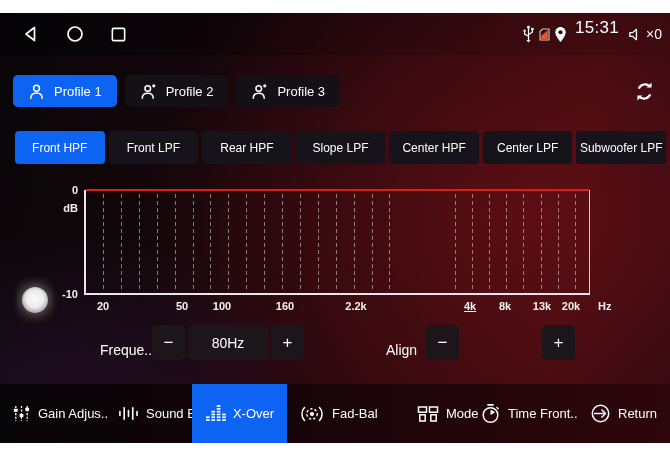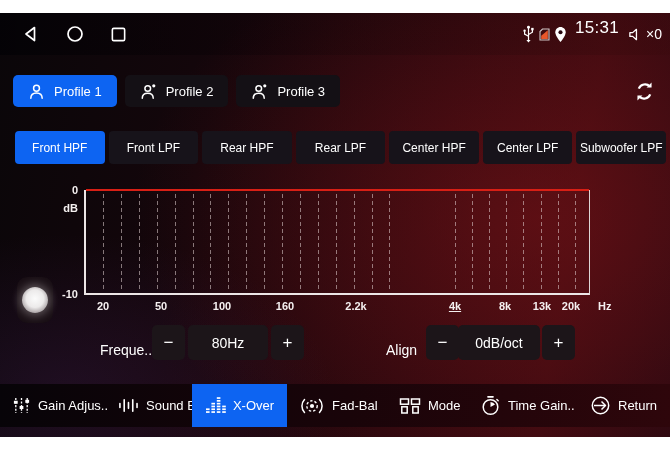--- a/index.html
+++ b/index.html
@@ -56,21 +56,21 @@
 
   
   .controls { position:absolute; left:0; top:312px; width:100%; height:36px; color:#fff; }
   .ctl-label { position:absolute; top:8px; line-height:35px; font-size:14px; }
   .ctl-btn { position:absolute; top:0; width:33px; height:35px; border:none; border-radius:5px; background:#1c1519;
     color:#fff; font-size:17px; display:flex; align-items:center; justify-content:center; font-family:inherit; }
   .ctl-value { position:absolute; top:0; height:35px; border-radius:5px; background:#1c1519;
     display:flex; align-items:center; justify-content:center; font-size:14px; }
 
   
-  .navbar { position:absolute; left:0; top:371px; width:100%; height:43px;
+  .navbar { position:absolute; left:0; top:371px; width:100%; height:59px;
     background:linear-gradient(90deg,#070408,#190409 52%,#2e060b); }
   .nav-item { position:absolute; top:0; height:100%; display:flex; align-items:center; gap:7px;
     color:#fff; font-size:13px; white-space:nowrap; }
   .nav-item.active { width:95px; justify-content:center; background:var(--accent); }
   .nicon { display:flex; align-items:center; }
 </style>
 </head>
 <body>
 
 <div class="page">
@@ -178,21 +178,21 @@
         <div class="filter-tab active">
           <span>Front HPF</span>
         </div>
         <div class="filter-tab">
           <span>Front LPF</span>
         </div>
         <div class="filter-tab">
           <span>Rear HPF</span>
         </div>
         <div class="filter-tab">
-          <span>Rear LPF</span>
+          <span>Slope LPF</span>
         </div>
         <div class="filter-tab">
           <span>Center HPF</span>
         </div>
         <div class="filter-tab">
           <span>Center LPF</span>
         </div>
         <div class="filter-tab">
           <span>Subwoofer LPF</span>
         </div>
@@ -225,44 +225,43 @@
           <div class="gridline" style="left: 386.1px;"></div>
           <div class="gridline" style="left: 403.2px;"></div>
           <div class="gridline" style="left: 420.3px;"></div>
           <div class="gridline" style="left: 437.4px;"></div>
           <div class="gridline" style="left: 454.5px;"></div>
           <div class="gridline" style="left: 471.6px;"></div>
           <div class="gridline" style="left: 488.7px;"></div>
         </div>
       <div id="xlabels">
           <span class="xlab" style="left: 103px;">20</span>
-          <span class="xlab" style="left: 161px;">50</span>
+          <span class="xlab" style="left: 182px;">50</span>
           <span class="xlab" style="left: 222px;">100</span>
           <span class="xlab" style="left: 285px;">160</span>
           <span class="xlab" style="left: 356px;">2.2k</span>
-          <span class="xlab" style="left: 455px; text-decoration: underline;">4k</span>
+          <span class="xlab" style="left: 470px; text-decoration: underline;">4k</span>
           <span class="xlab" style="left: 505px;">8k</span>
           <span class="xlab" style="left: 542px;">13k</span>
           <span class="xlab" style="left: 571px; text-align: right;">20k</span>
         </div>
       <span class="xunit">Hz</span>
     </div>
 
     <div class="knob">
       <div class="knob-circle"></div>
     </div>
 
     <div class="controls">
       <span class="ctl-label" style="left:100px">Freque..</span>
       <button class="ctl-btn" style="left:152px">−</button>
       <div class="ctl-value" style="left:188px;width:80px">80Hz</div>
       <button class="ctl-btn" style="left:271px">+</button>
       <span class="ctl-label" style="left:386px">Align</span>
       <button class="ctl-btn" style="left:426px">−</button>
-      <div class="ctl-value" style="left:458px;width:82px">0dB/oct</div>
       <button class="ctl-btn" style="left:542px">+</button>
     </div>
 
     <div class="navbar" id="navbar">
         <div class="nav-item" style="left: 12px;">
           <span class="nicon">
             <svg width="19" height="19" viewBox="0 0 20 20">
               <g stroke="#fff" stroke-width="1.4">
                 <path d="M4 2v16M10 2v16M16 2v16" stroke-dasharray="2.2 1.6"></path>
               </g>
@@ -311,21 +310,21 @@
           <span class="nicon">
             <svg width="26" height="20" viewBox="0 0 26 20">
               <circle cx="13" cy="10" r="2.1" fill="#fff"></circle>
               <circle cx="13" cy="10" r="5.2" fill="none" stroke="#fff" stroke-width="1.4" stroke-dasharray="2.4 2"></circle>
               <path d="M5.5 3.5a9.5 9.5 0 0 0 0 13" fill="none" stroke="#fff" stroke-width="1.5" stroke-linecap="round"></path>
               <path d="M20.5 3.5a9.5 9.5 0 0 1 0 13" fill="none" stroke="#fff" stroke-width="1.5" stroke-linecap="round"></path>
             </svg>
           </span>
           <span>Fad-Bal</span>
         </div>
-        <div class="nav-item" style="left: 399px;">
+        <div class="nav-item" style="left: 417px;">
           <span class="nicon">
             <svg width="22" height="20" viewBox="0 0 22 20">
               <g fill="none" stroke="#fff" stroke-width="1.5">
                 <rect x="1.5" y="3" width="8" height="5.2"></rect>
                 <rect x="2.8" y="10.8" width="5.4" height="6.2"></rect>
                 <rect x="12.5" y="3" width="8" height="5.2"></rect>
                 <rect x="13.8" y="10.8" width="5.4" height="6.2"></rect>
               </g>
             </svg>
           </span>
@@ -333,21 +332,21 @@
         </div>
         <div class="nav-item" style="left: 480px;">
           <span class="nicon">
             <svg width="21" height="21" viewBox="0 0 21 21">
               <circle cx="10.5" cy="12" r="7.3" fill="none" stroke="#fff" stroke-width="1.5"></circle>
               <path d="M8 1.8h5" stroke="#fff" stroke-width="1.7" stroke-linecap="round"></path>
               <path d="M10.5 12V6.9a5.1 5.1 0 0 1 4.5 2.7z" fill="#fff"></path>
               <path d="M16.9 4.5l1.3 1.3" stroke="#fff" stroke-width="1.4" stroke-linecap="round"></path>
             </svg>
           </span>
-          <span>Time Gain..</span>
+          <span>Time Front..</span>
         </div>
         <div class="nav-item" style="left: 590px;">
           <span class="nicon">
             <svg width="21" height="21" viewBox="0 0 21 21">
               <circle cx="10.5" cy="10.5" r="8.2" fill="none" stroke="#fff" stroke-width="1.5"></circle>
               <path d="M4 10.5h11" stroke="#fff" stroke-width="1.5"></path>
               <path d="M11.5 6.5l4 4-4 4" fill="none" stroke="#fff" stroke-width="1.5" stroke-linejoin="round"></path>
             </svg>
           </span>
           <span>Return</span>

